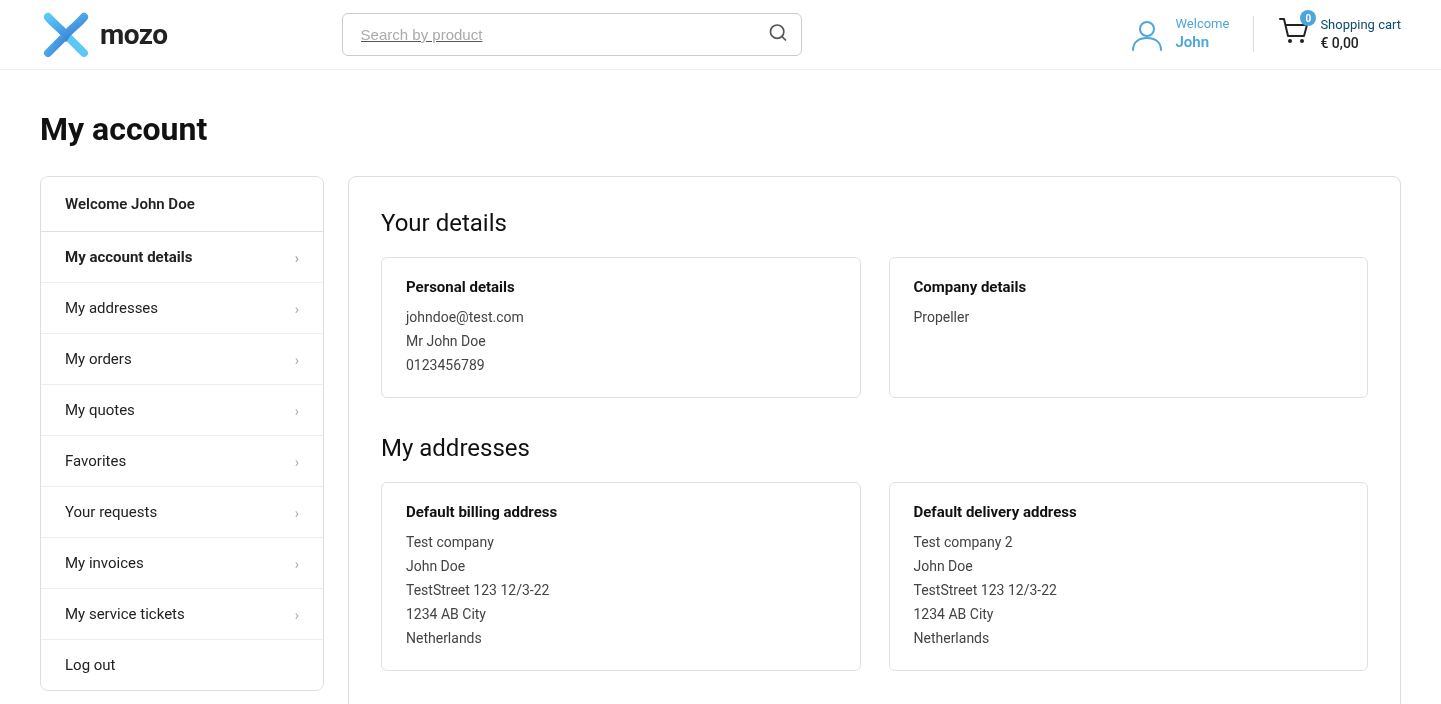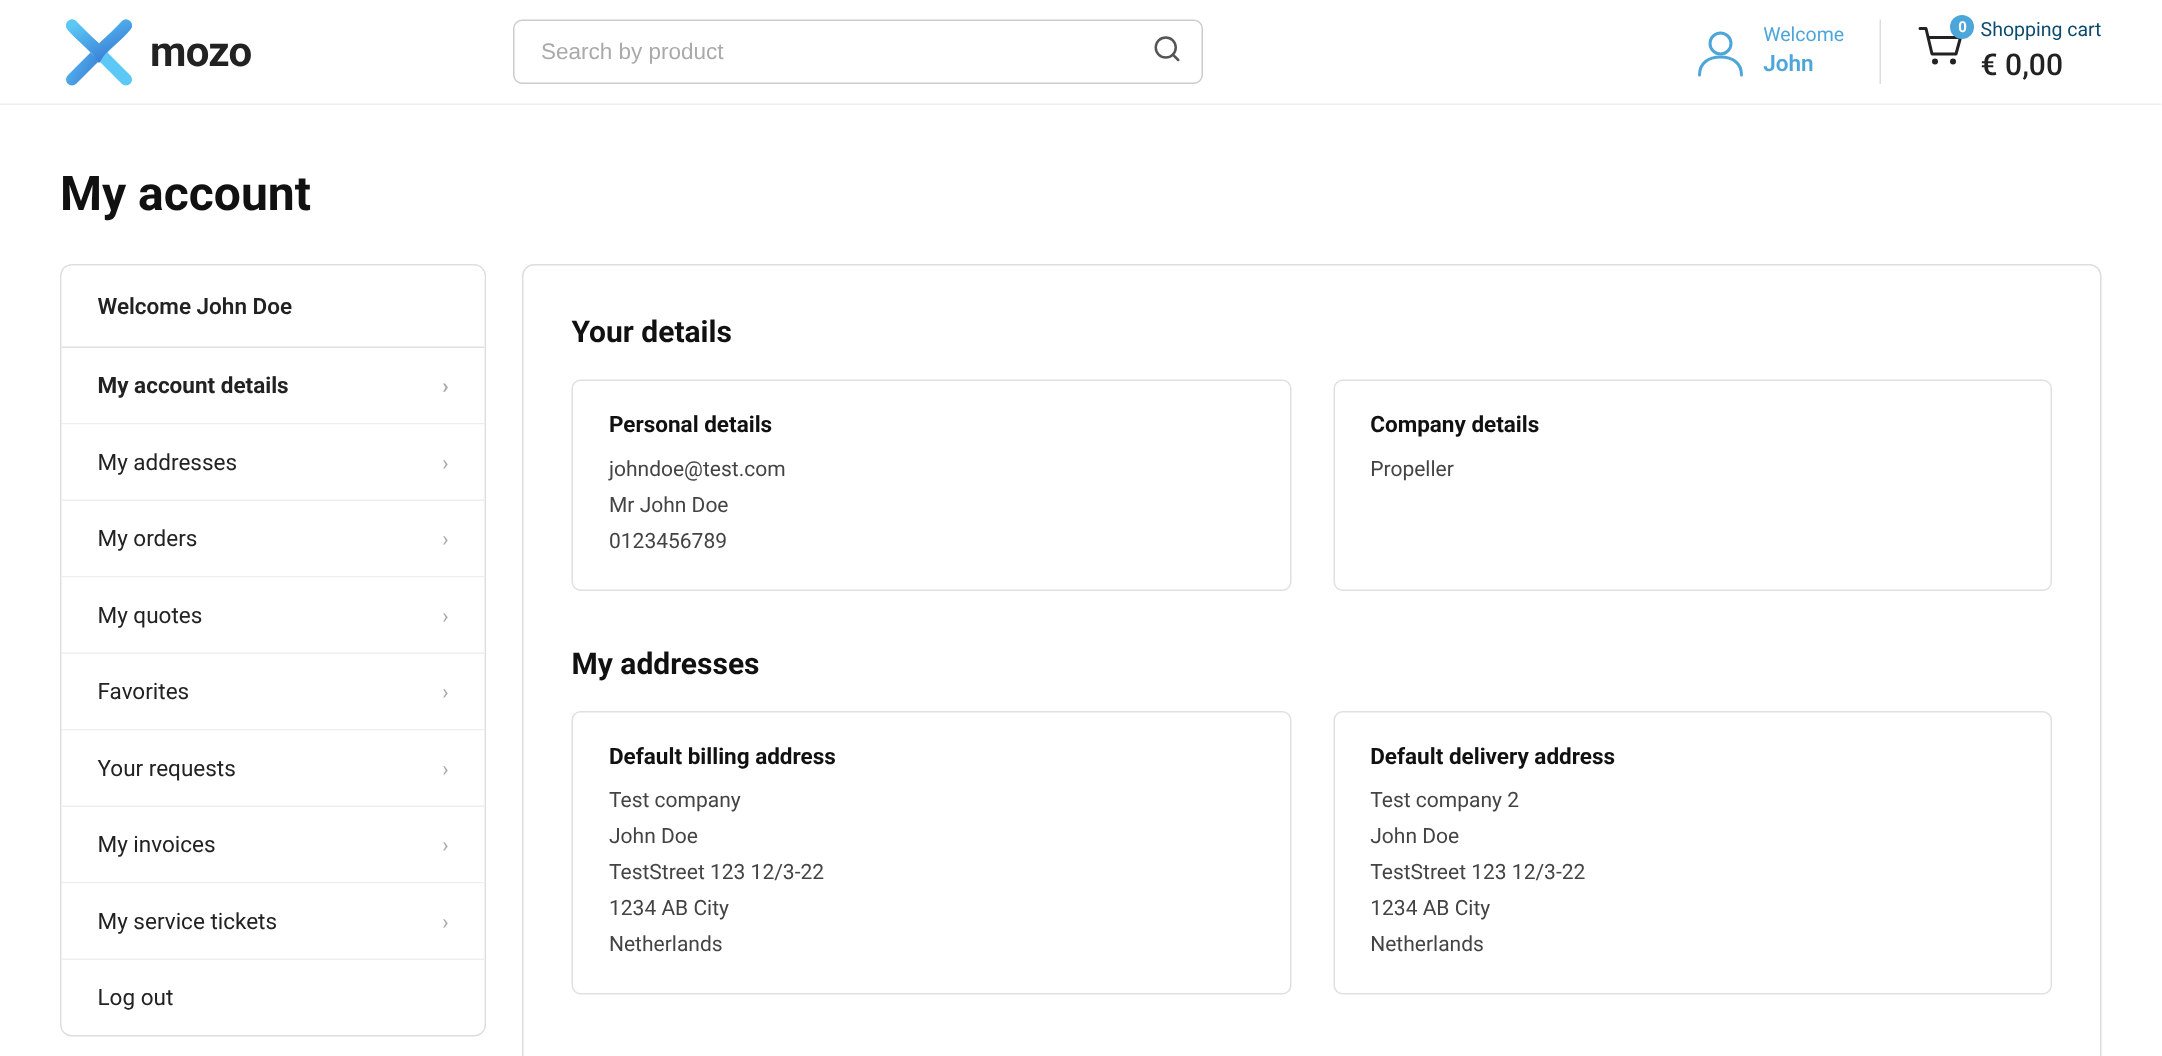--- a/index.html
+++ b/index.html
@@ -38,20 +38,21 @@
       position: relative;
     }
     .search-bar input {
       width: 100%;
       padding: 12px 48px 12px 18px;
       border: 1.5px solid #ccc;
       border-radius: 6px;
       font-size: 15px;
       color: #555;
       outline: none;
+      text-decoration: underline;
     }
     .search-bar input::placeholder { color: #aaa; }
     .search-icon-btn {
       position: absolute;
       right: 14px;
       top: 50%;
       transform: translateY(-50%);
       background: none;
       border: none;
       cursor: pointer;
@@ -99,21 +100,21 @@
       font-size: 10px;
       width: 16px;
       height: 16px;
       display: flex;
       align-items: center;
       justify-content: center;
       font-weight: 700;
     }
     .cart-text { line-height: 1.3; }
     .cart-label { font-size: 13px; color: #0c4a6e; }
-    .cart-price { font-size: 20px; color: #222; font-weight: 500; }
+    .cart-price { font-size: 14px; color: #222; font-weight: 500; }
 
     
     .main {
       padding: 40px 40px 40px;
     }
     .page-title {
       font-size: 32px;
       font-weight: 700;
       color: #111;
       margin-bottom: 28px;
@@ -161,22 +162,22 @@
 
     
     .details-panel {
       flex: 1;
       border: 1px solid #ddd;
       border-radius: 8px;
       padding: 32px 32px 40px;
       background: #fff;
     }
     .section-title {
-      font-size: 20px;
-      font-weight: 700;
+      font-size: 24px;
+      font-weight: 400;
       color: #111;
       margin-bottom: 20px;
     }
     .cards-row {
       display: flex;
       gap: 12px;
       margin-bottom: 36px;
     }
     .detail-card {
       flex: 1;

